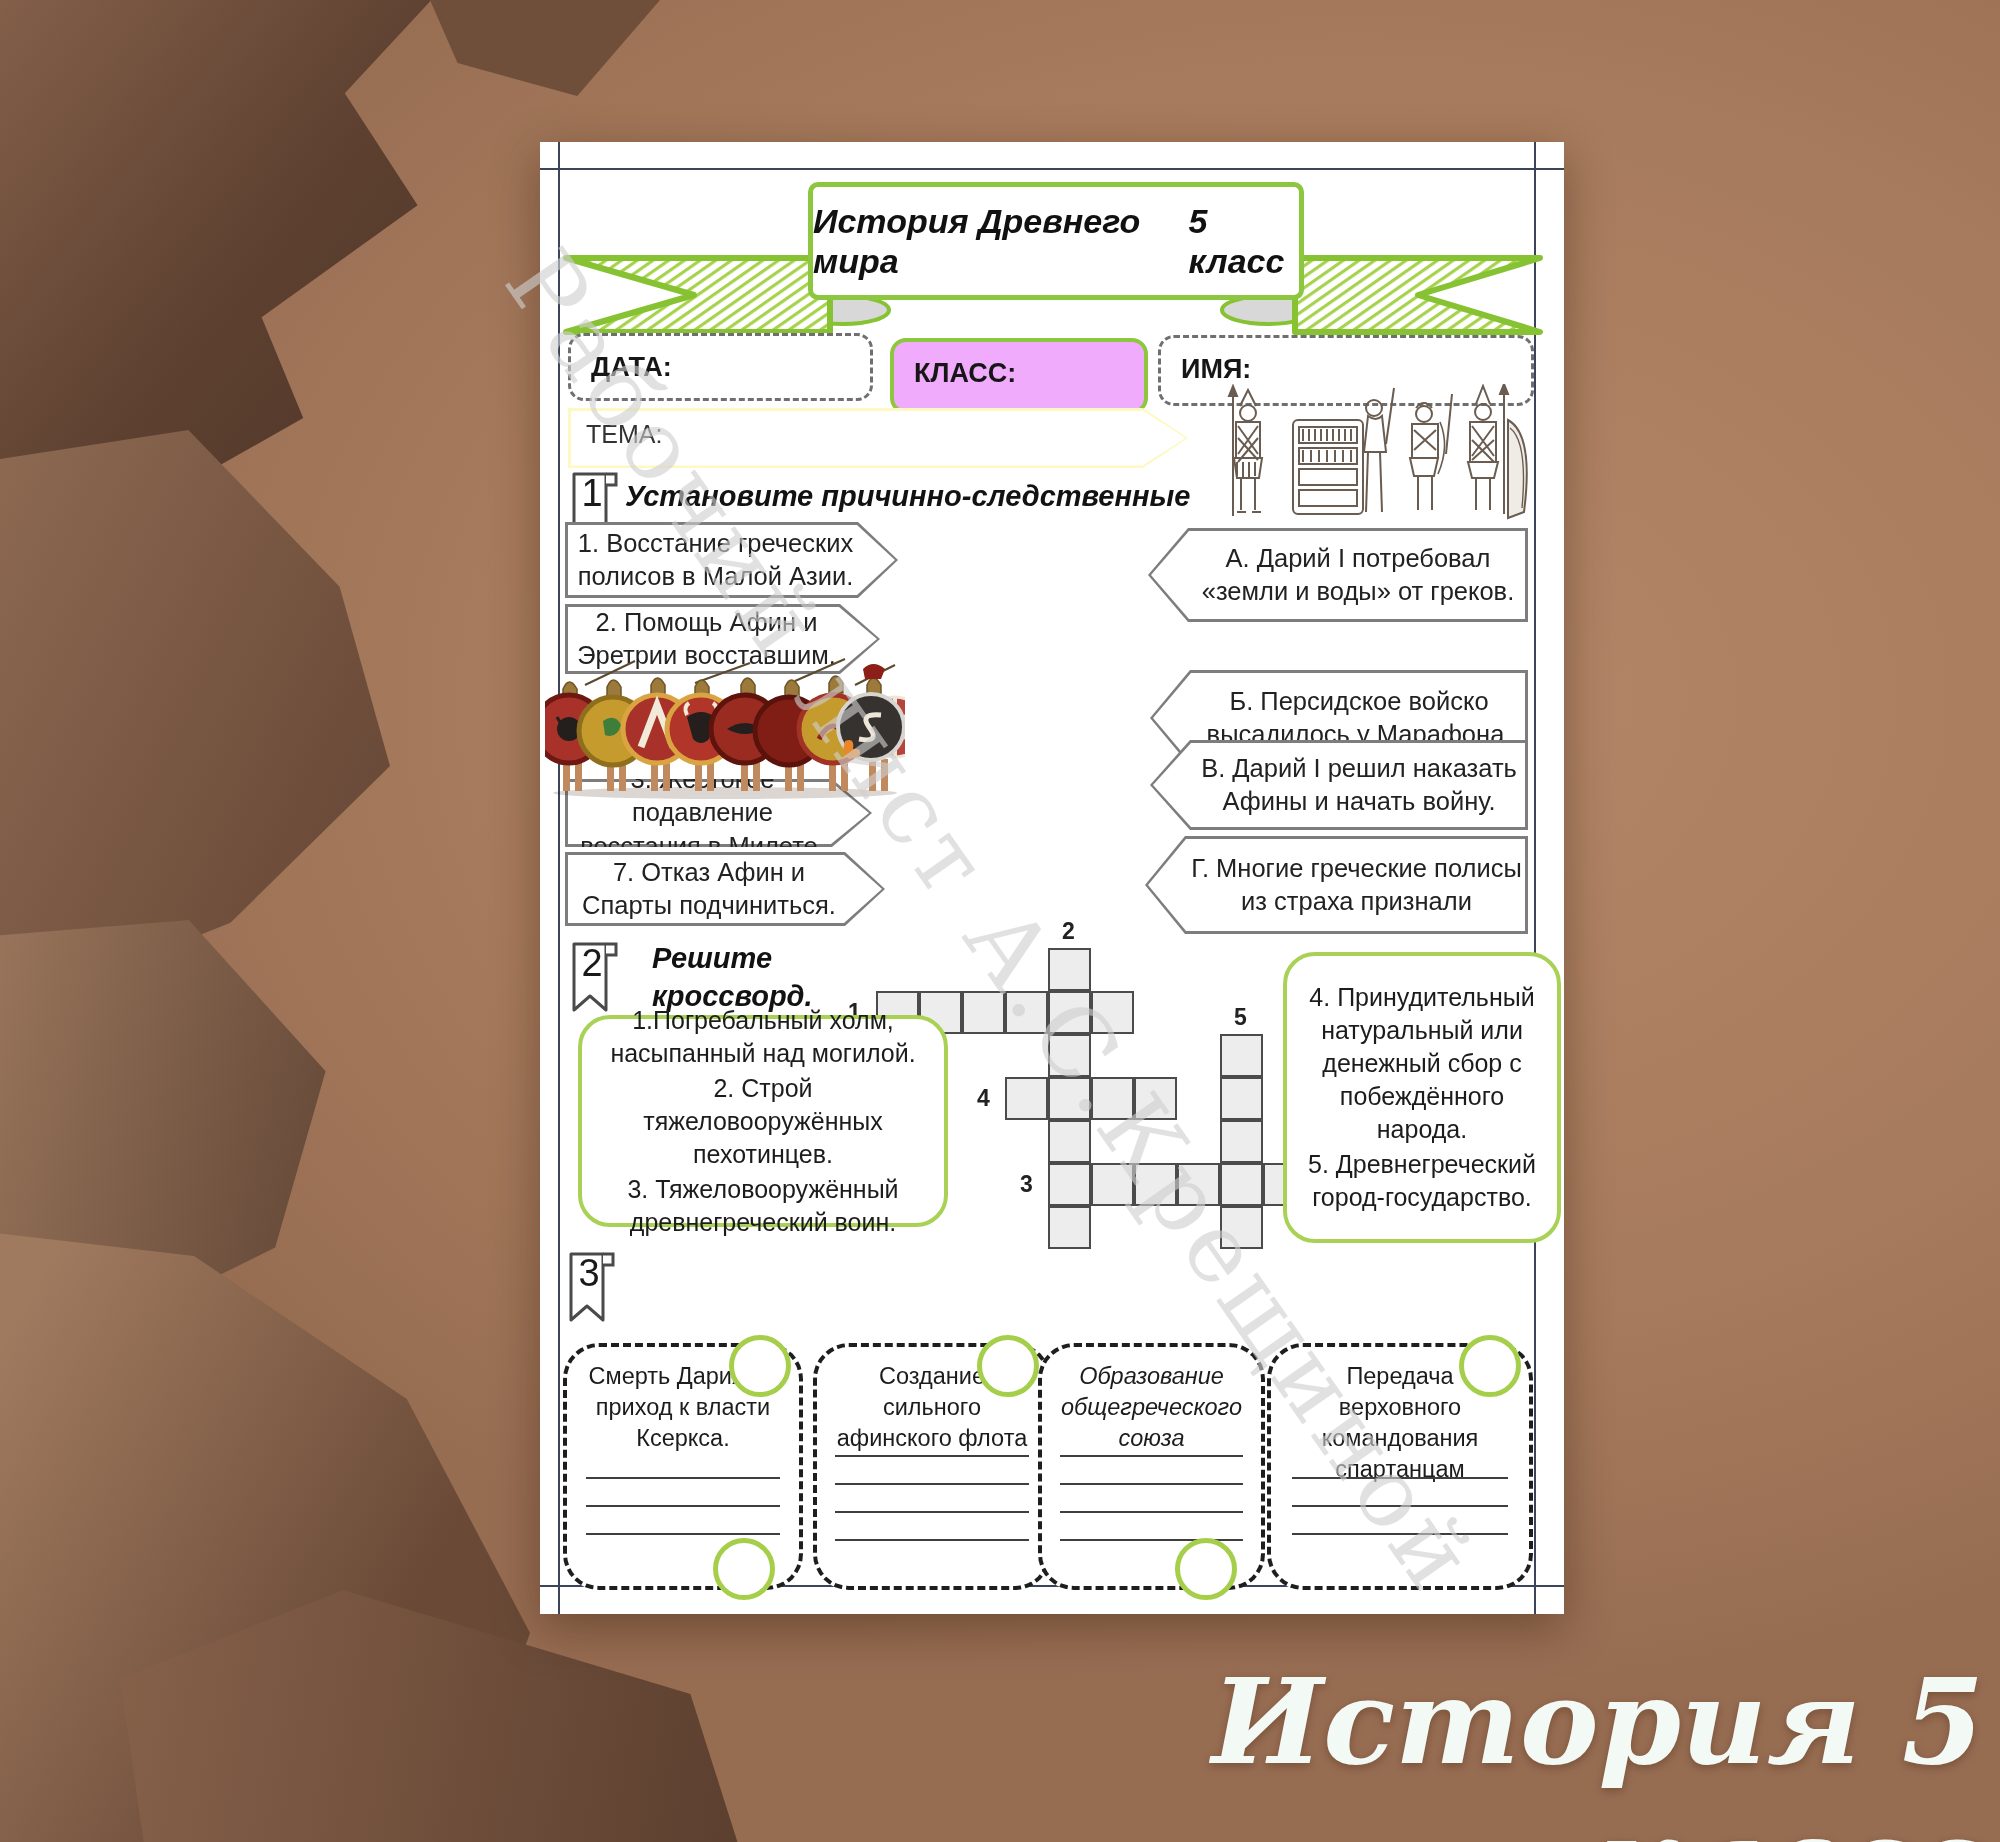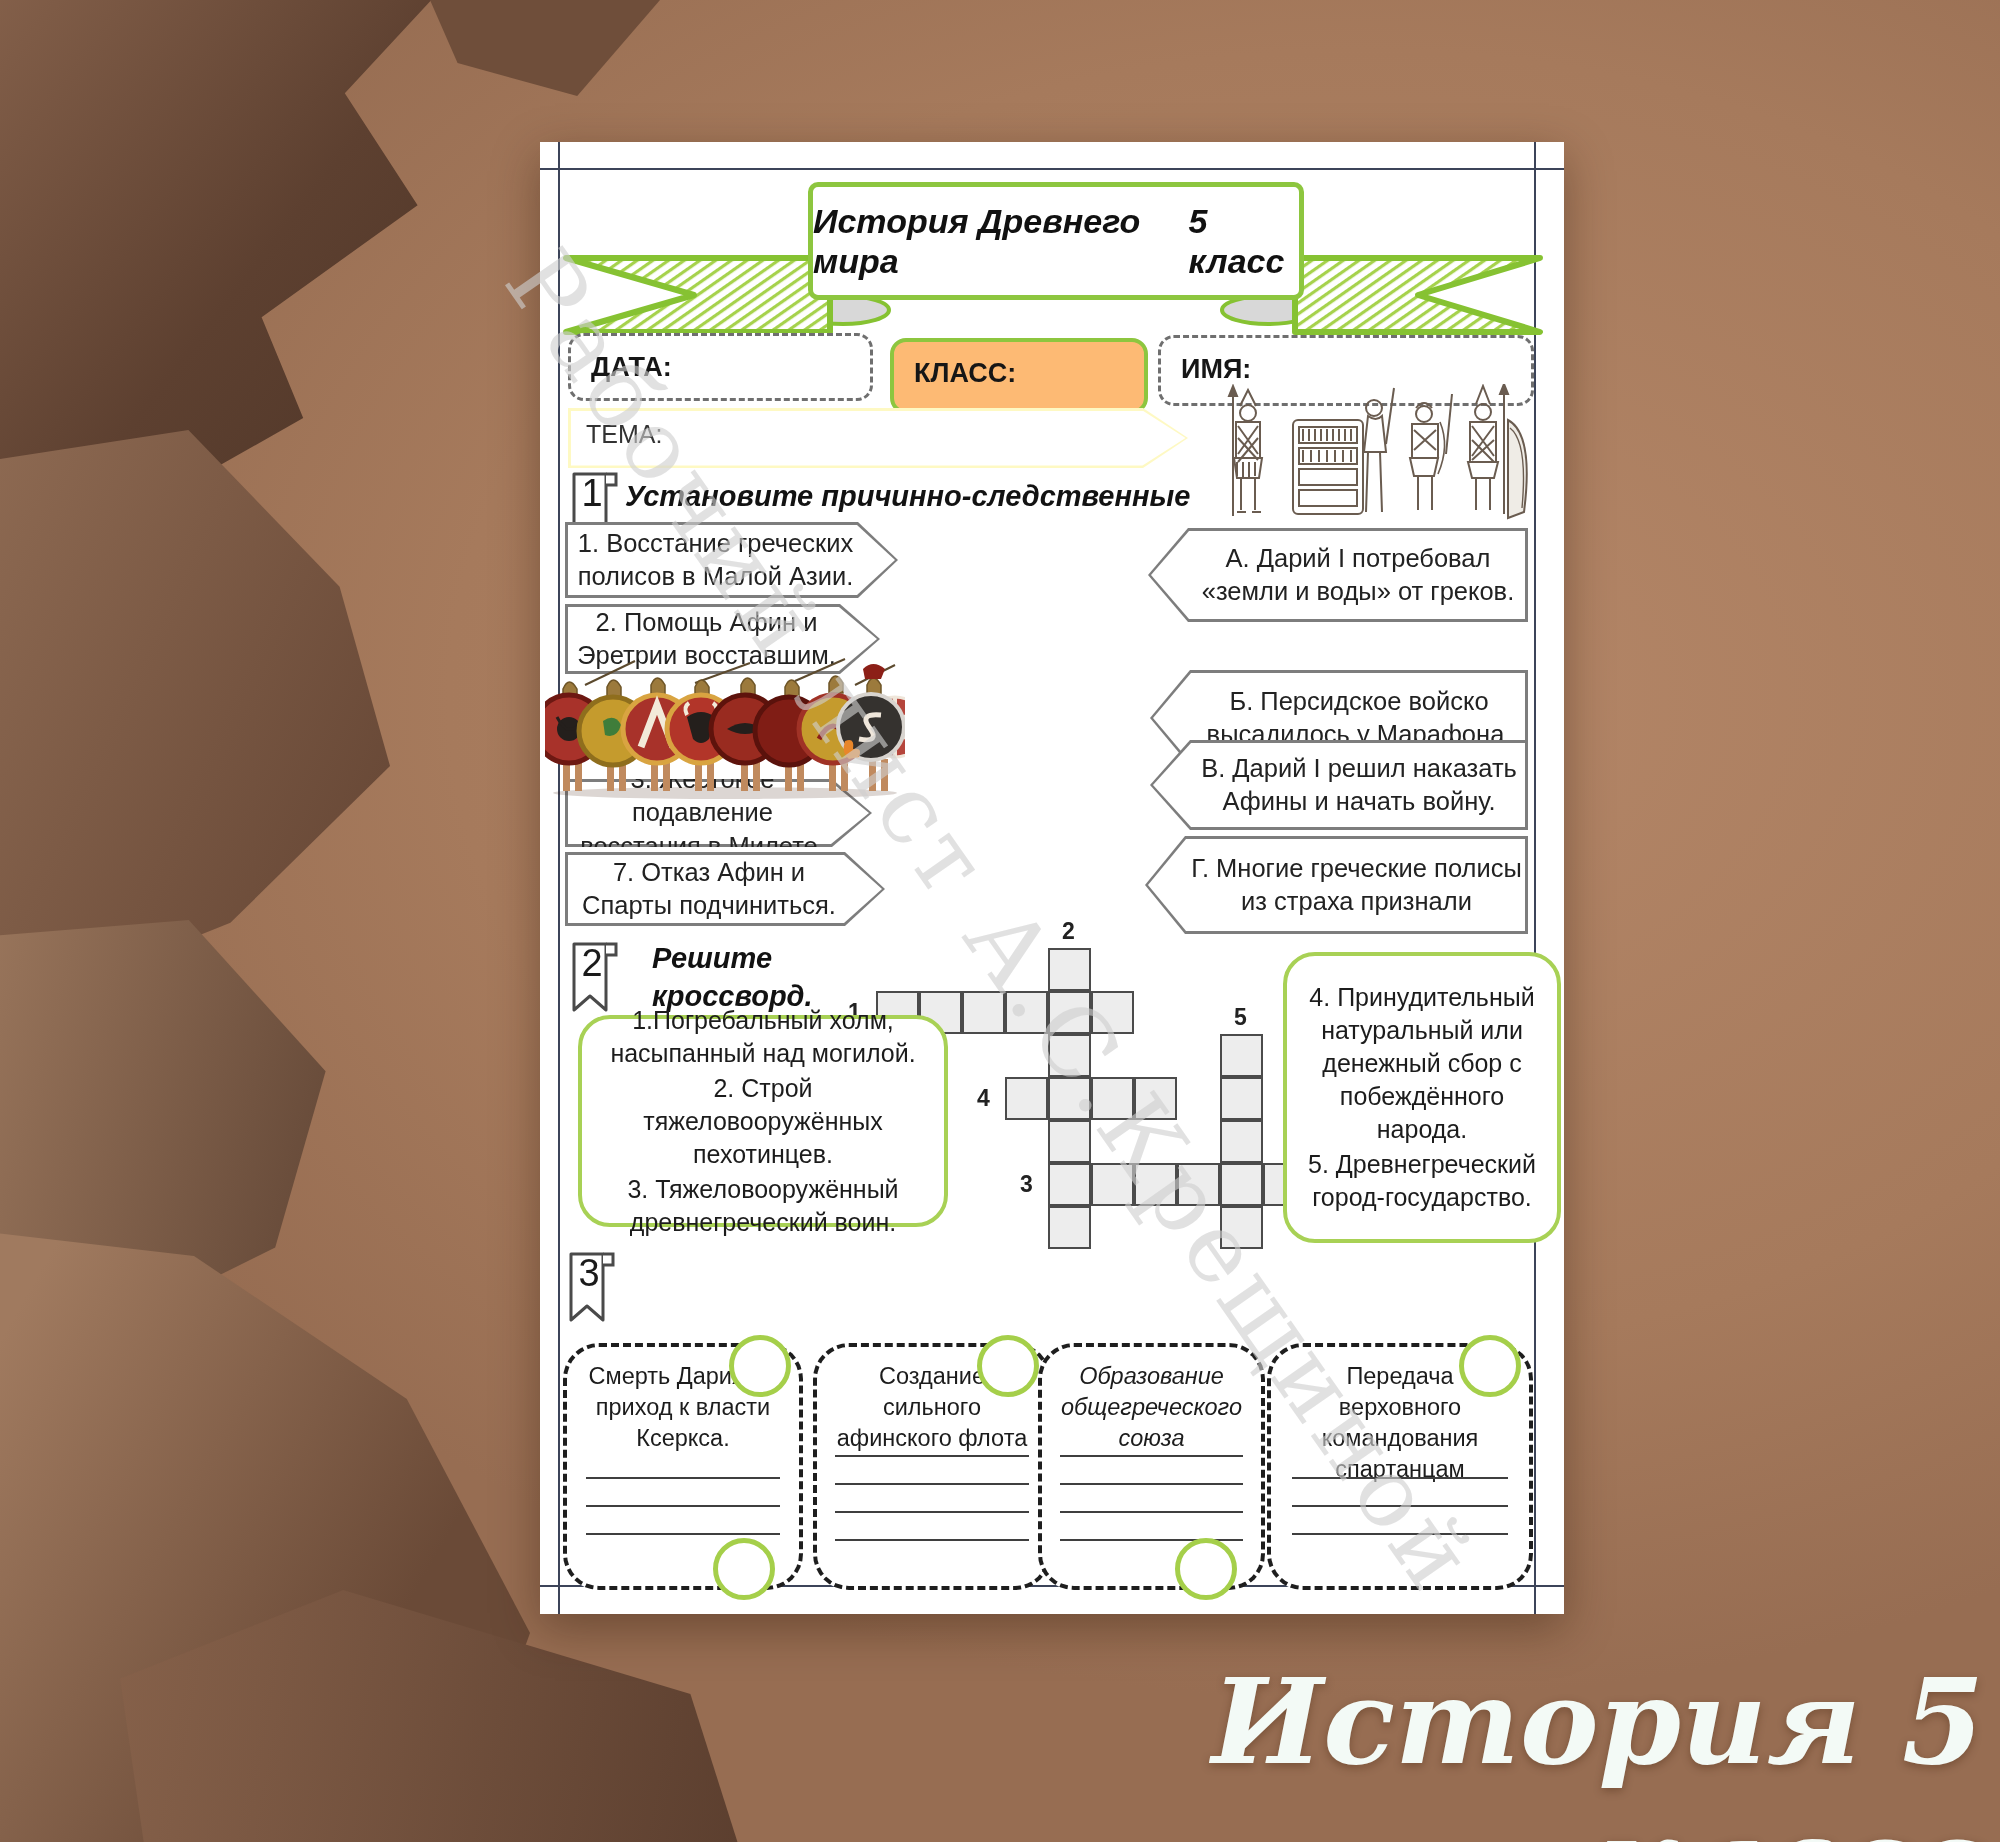--- a/index.html
+++ b/index.html
@@ -35,21 +35,21 @@
   .rule{position:absolute;background:#3c4459;}
   .rule-v{width:2px;top:0;bottom:0;}
   .rule-h{height:2px;left:0;right:0;}
   
   .banner-box{left:268px;top:40px;width:486px;height:108px;background:#fff;
     border:5px solid #8dc63f;border-radius:10px;z-index:3;
     display:flex;flex-direction:row;justify-content:center;align-items:center;}
   .banner-box div{font-size:34px;font-weight:bold;font-style:italic;color:#111;line-height:1.18;}
   
   .dash-field{border:3px dashed #6f6f6f;border-radius:16px;background:#fff;}
-  .green-field{border:4px solid #8dc63f;border-radius:16px;background:#fdba74;}
+  .green-field{border:4px solid #8dc63f;border-radius:16px;background:#f0abfc;}
   .field-label{font-size:27px;font-weight:bold;color:#161616;padding:16px 0 0 20px;}
   
   .arrow-l,.arrow-r{position:absolute;}
   .arrow-l{background:#7d7d7d;clip-path:polygon(0 0,calc(100% - 40px) 0,100% 50%,calc(100% - 40px) 100%,0 100%);}
   .arrow-l>.fill{position:absolute;inset:3px;background:#fff;
     clip-path:polygon(0 0,calc(100% - 38px) 0,100% 50%,calc(100% - 38px) 100%,0 100%);}
   .arrow-r{background:#7d7d7d;clip-path:polygon(40px 0,100% 0,100% 100%,40px 100%,0 50%);}
   .arrow-r>.fill{position:absolute;inset:3px;background:#fff;
     clip-path:polygon(38px 0,100% 0,100% 100%,38px 100%,0 50%);}
   .arrow-txt{position:absolute;inset:0;display:flex;align-items:center;justify-content:center;

